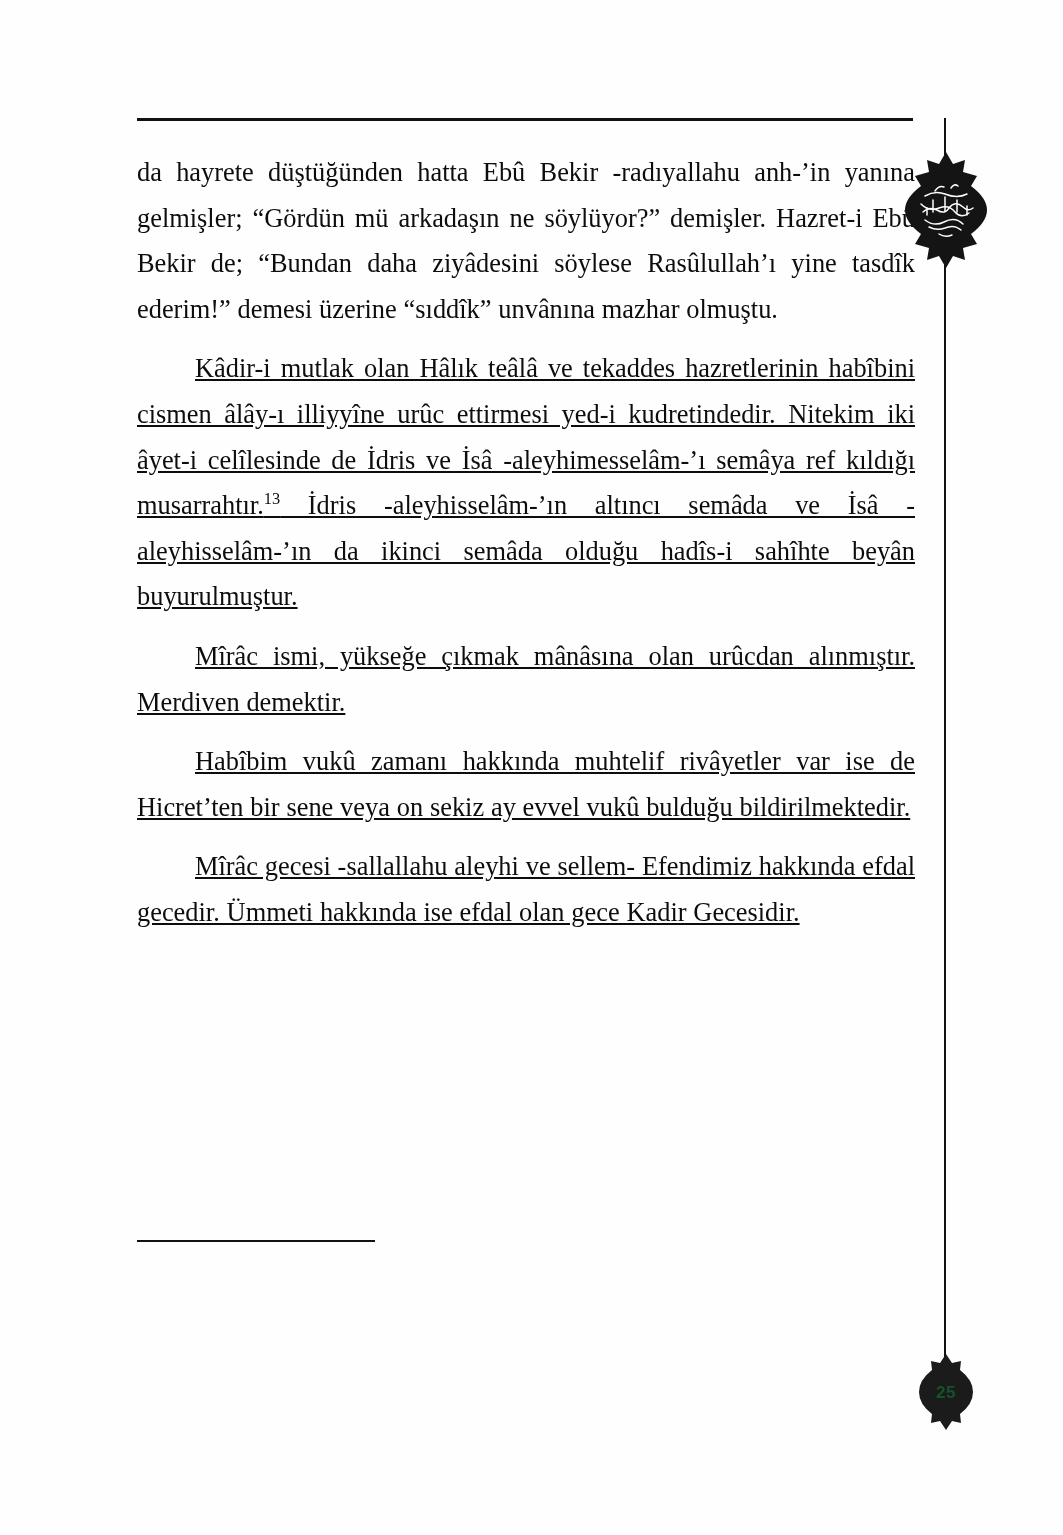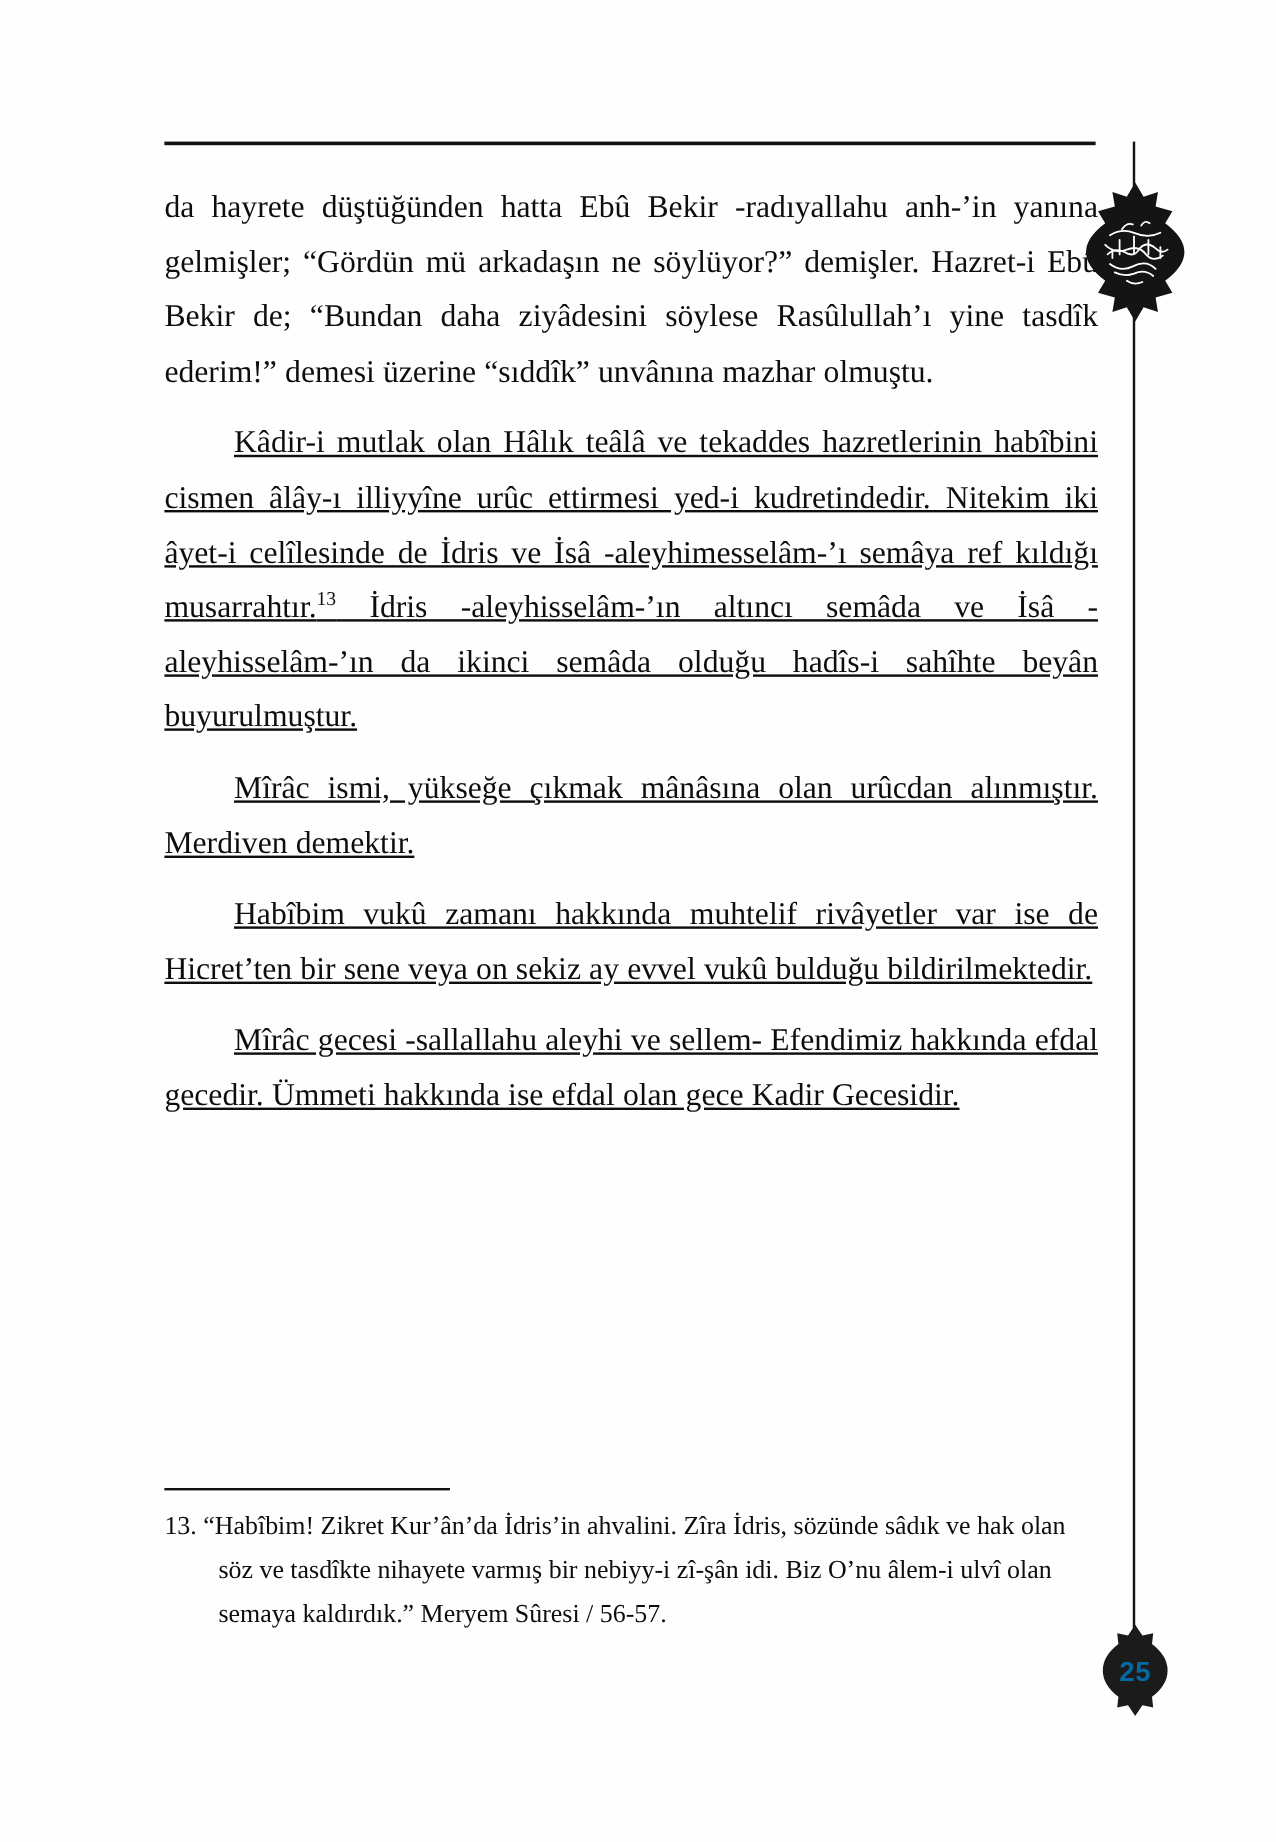--- a/index.html
+++ b/index.html
@@ -61,23 +61,23 @@
   .folio svg { display:block; }
   .folio-num {
     position: absolute;
     left: 0;
     top: 0;
     width: 62px;
     height: 80px;
     display: flex;
     align-items: center;
     justify-content: center;
-    color: #0369a1;
+    color: #14532d;
     font-family: "Liberation Sans", sans-serif;
-    font-size: 23px;
+    font-size: 17px;
     font-weight: 700;
     letter-spacing: 0.5px;
     padding-top: 2px;
     box-sizing: border-box;
   }
 
   
   .textblock {
     position: absolute;
     left: 137px;
@@ -175,21 +175,20 @@
     <p class="body indent">Habîbim vukû zamanı hakkında muhtelif rivâyetler var ise de Hicret’ten bir sene veya on sekiz ay evvel vukû bulduğu bildirilmektedir.</p>
 
     <p class="body indent">Mîrâc gecesi -sallallahu aleyhi ve sellem- Efendimiz hakkında efdal gecedir. Ümmeti hakkında ise efdal olan gece Kadir Gecesidir.</p>
 
 
   </div>
 
   <div class="footnote-rule"></div>
 
   <div class="footnotes">
-    <p class="fn hang"><span>13.</span><span> </span><span>“Habîbim! Zikret Kur’ân’da İdris’in ahvalini. Zîra İdris, sözünde sâdık ve hak olan söz ve tasdîkte nihayete varmış bir nebiyy-i zî-şân idi. Biz O’nu âlem-i ulvî olan semaya kaldırdık.” Meryem Sûresi / 56-57.</span></p>
   </div>
 
   <div class="folio">
     <svg width="62" height="80" viewBox="0 0 62 80" xmlns="http://www.w3.org/2000/svg">
       <path d="M31 2 L37 11 L46 9 L45 18 Q58 28 58 40 Q58 52 45 62 L46 71 L37 69 L31 78 L25 69 L16 71 L17 62 Q4 52 4 40 Q4 28 17 18 L16 9 L25 11 Z" fill="#1b1b1b"></path>
       <ellipse cx="31" cy="40" rx="24" ry="23" fill="#1b1b1b"></ellipse>
     </svg>
     <div class="folio-num">25</div>
   </div>
 

